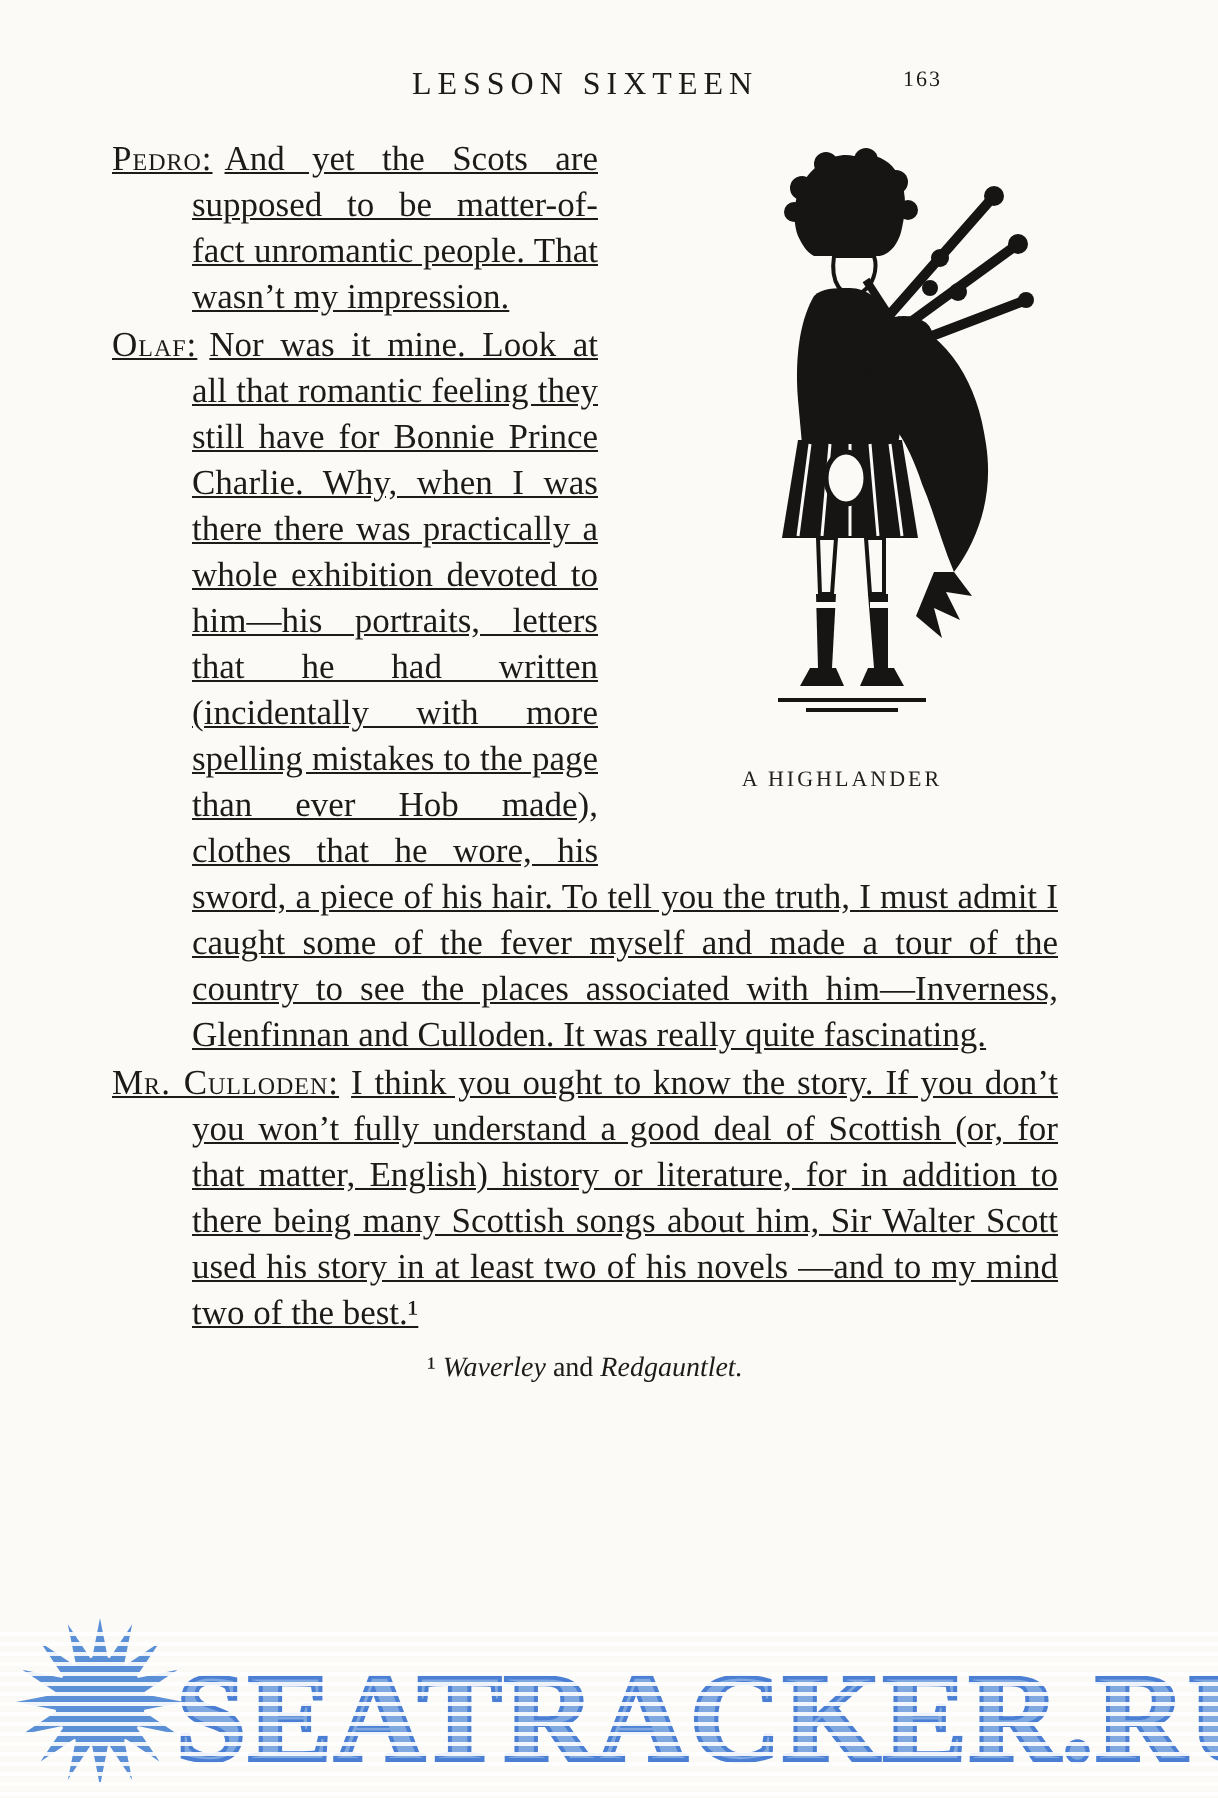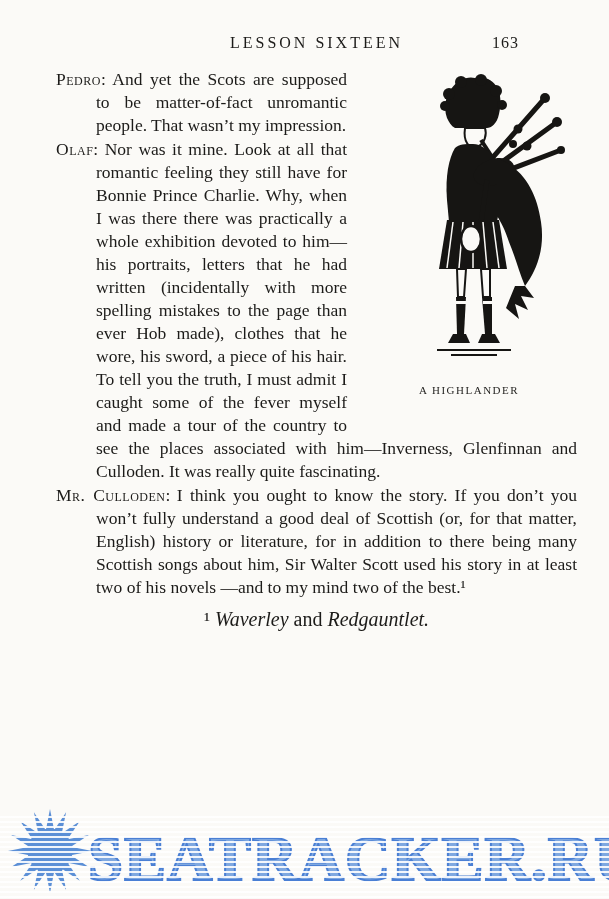--- a/index.html
+++ b/index.html
@@ -4,53 +4,54 @@
 <style>
   * { margin:0; padding:0; box-sizing:border-box; }
   html,body { width:609px; height:899px; }
   body {
     background:#fbfaf7;
     font-family:"Liberation Serif", serif;
     color:#1c1b19;
     position:relative;
     overflow:hidden;
   }
-  .page { padding:34px 32px 0 56px; position:relative; }
+  .page { padding:34px 80px 0 56px; position:relative; }
 
   
   .header { position:relative; text-align:center; height:24px; margin-bottom:10px; }
   .header .title { font-size:16px; letter-spacing:3px; }
-  .header .pagenum { position:absolute; right:58px; top:0; font-size:16px; letter-spacing:1px; }
+  .header .pagenum { position:absolute; right:58px; top:0; font-size:11px; letter-spacing:1px; }
 
   
   .illustration {
     float:right;
     width:216px;
     margin:4px 0 26px 14px;
     text-align:center;
     font-family:Liberation Serif, serif;
   }
   .illustration svg { display:block; margin:0 auto; }
   .caption { font-size:11px; letter-spacing:1.5px; margin-top:12px; color:#201f1d; }
 
   
   .para {
     font-size:17.5px;
     line-height:23px;
     text-align:justify;
     padding-left:40px;
     text-indent:-40px;
     margin-bottom:1px;
+    text-decoration:underline;
   }
   .speaker { font-variant:small-caps; letter-spacing:0.5px; margin-right:6px; }
 
   .footnote {
     clear:left;
     text-align:center;
-    font-size:20px;
+    font-size:14px;
     margin-top:9px;
   }
   .footnote i { font-style:italic; }
 
   
   .watermark { position:absolute; left:0; right:0; bottom:0; height:86px; }
   .wm-text {
     position:absolute;
     left:88px;
     bottom:8px;

